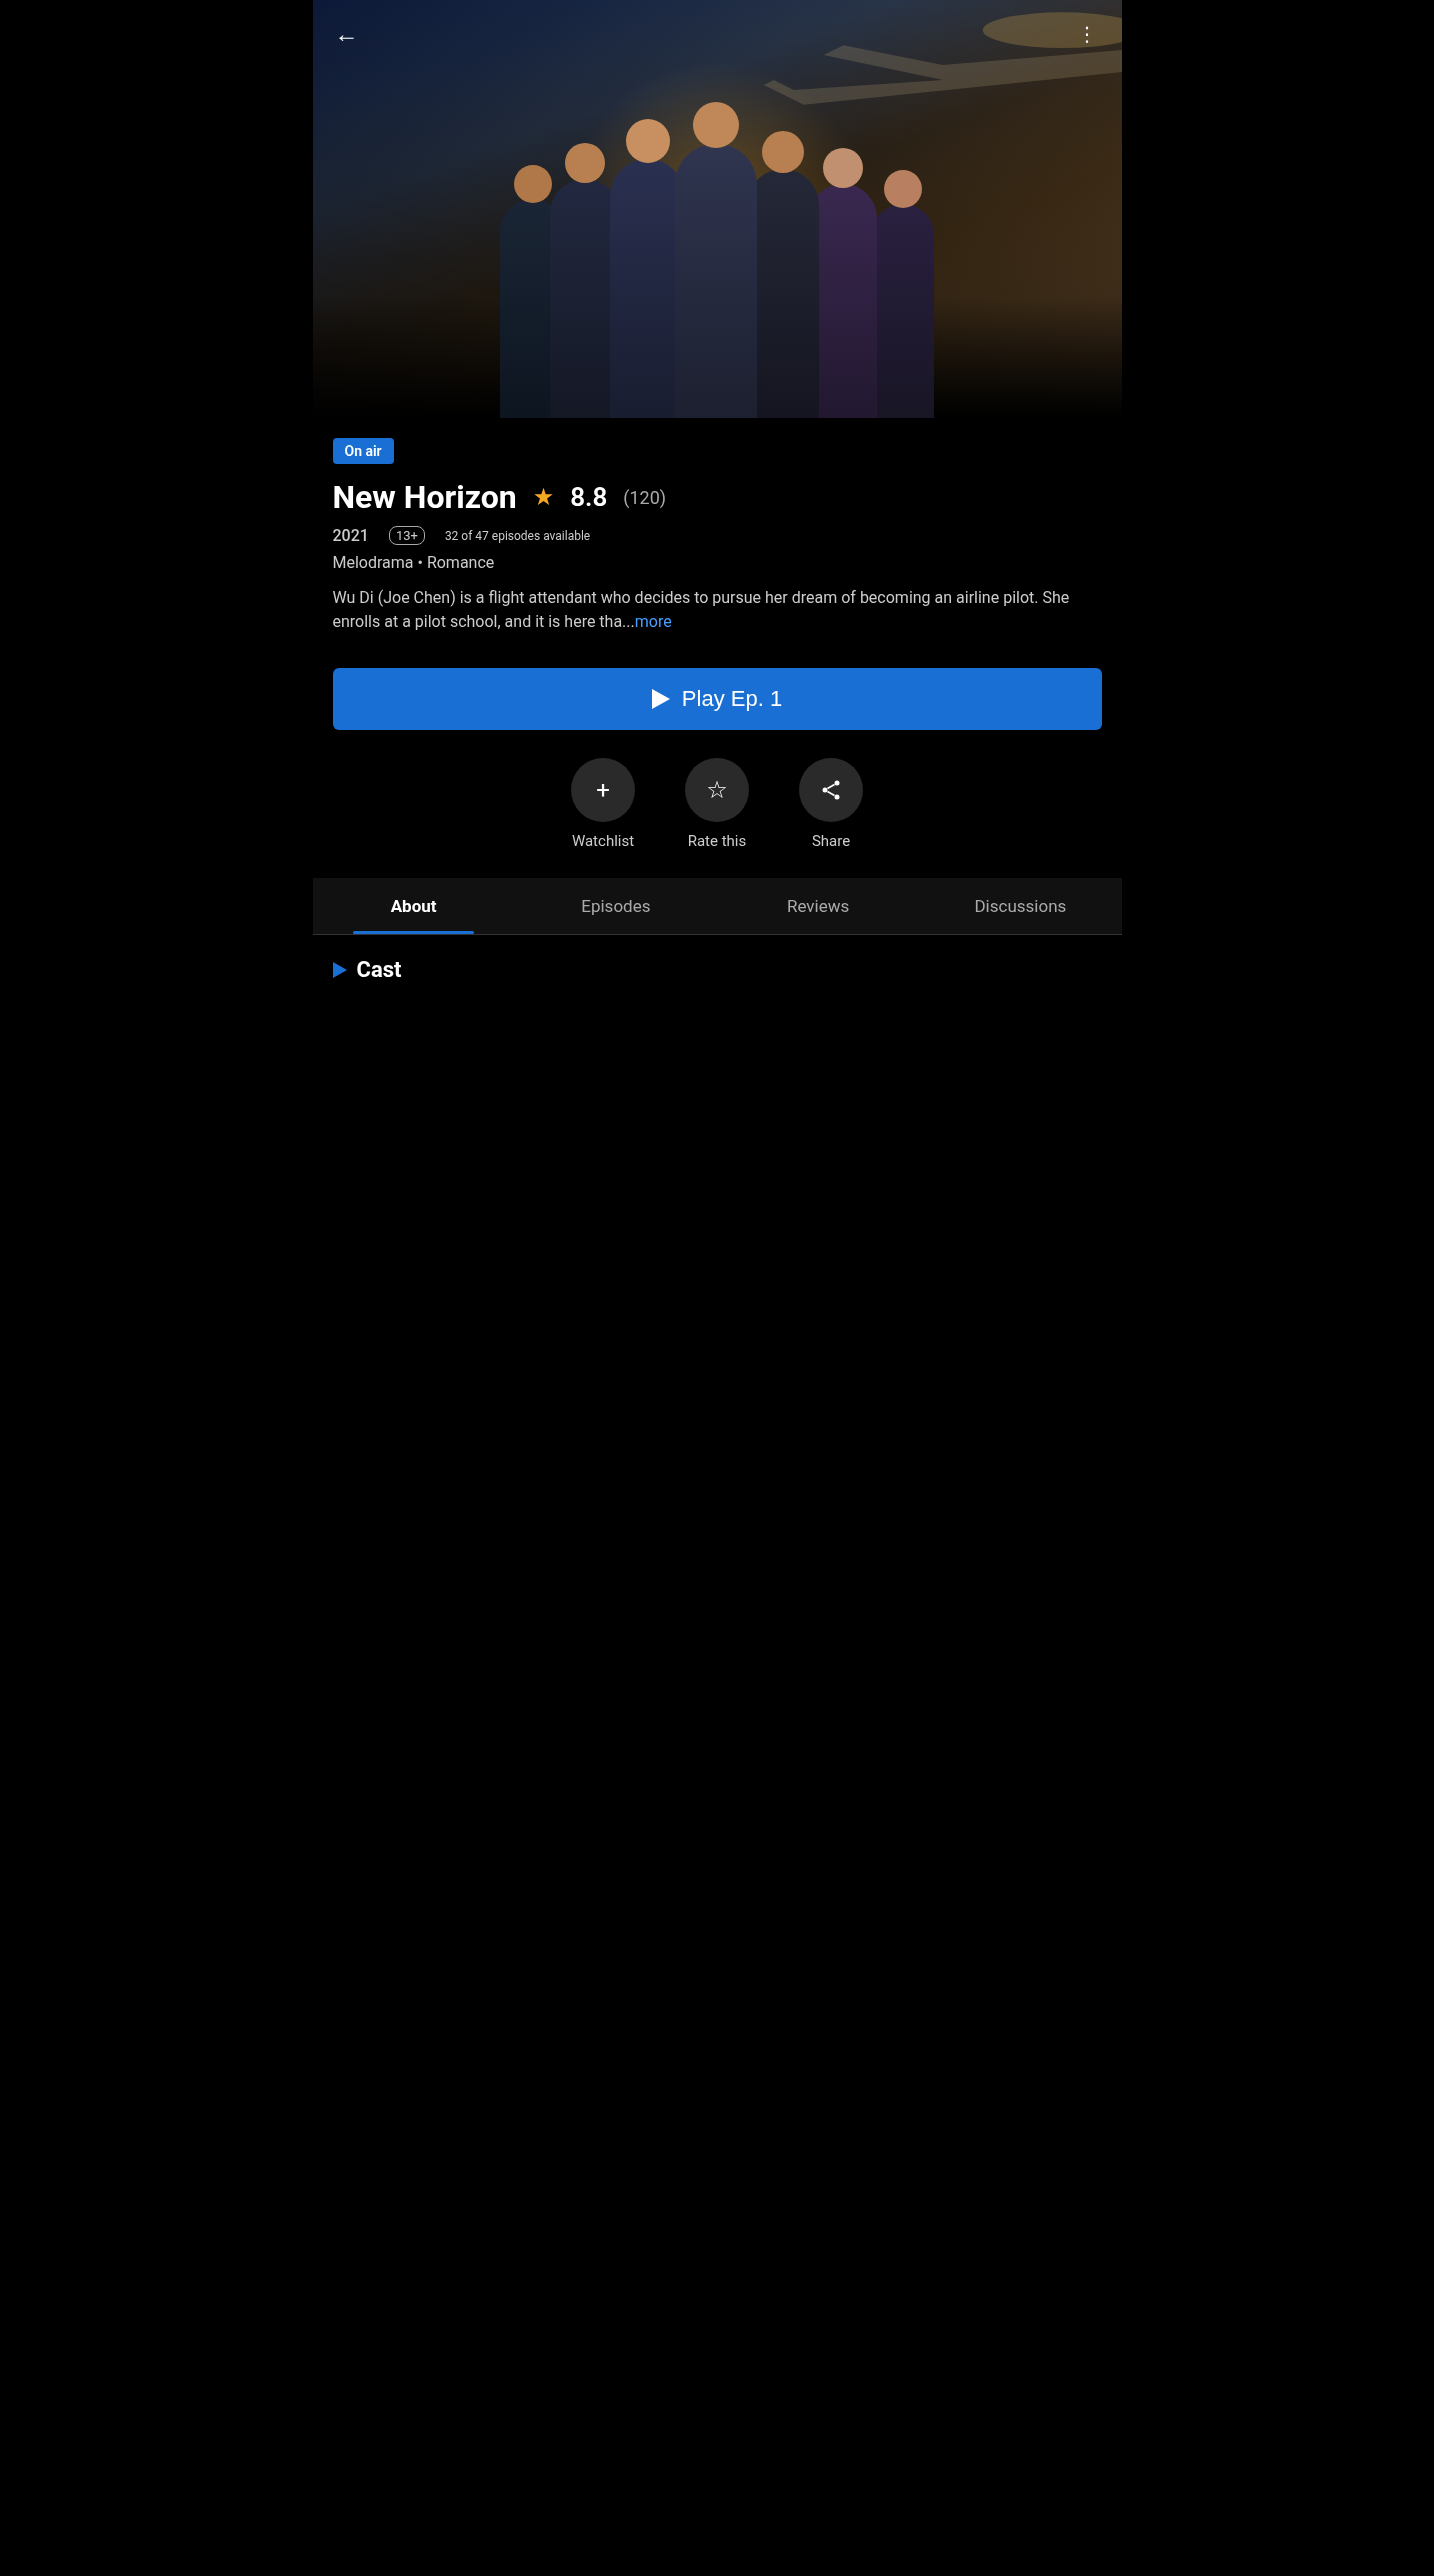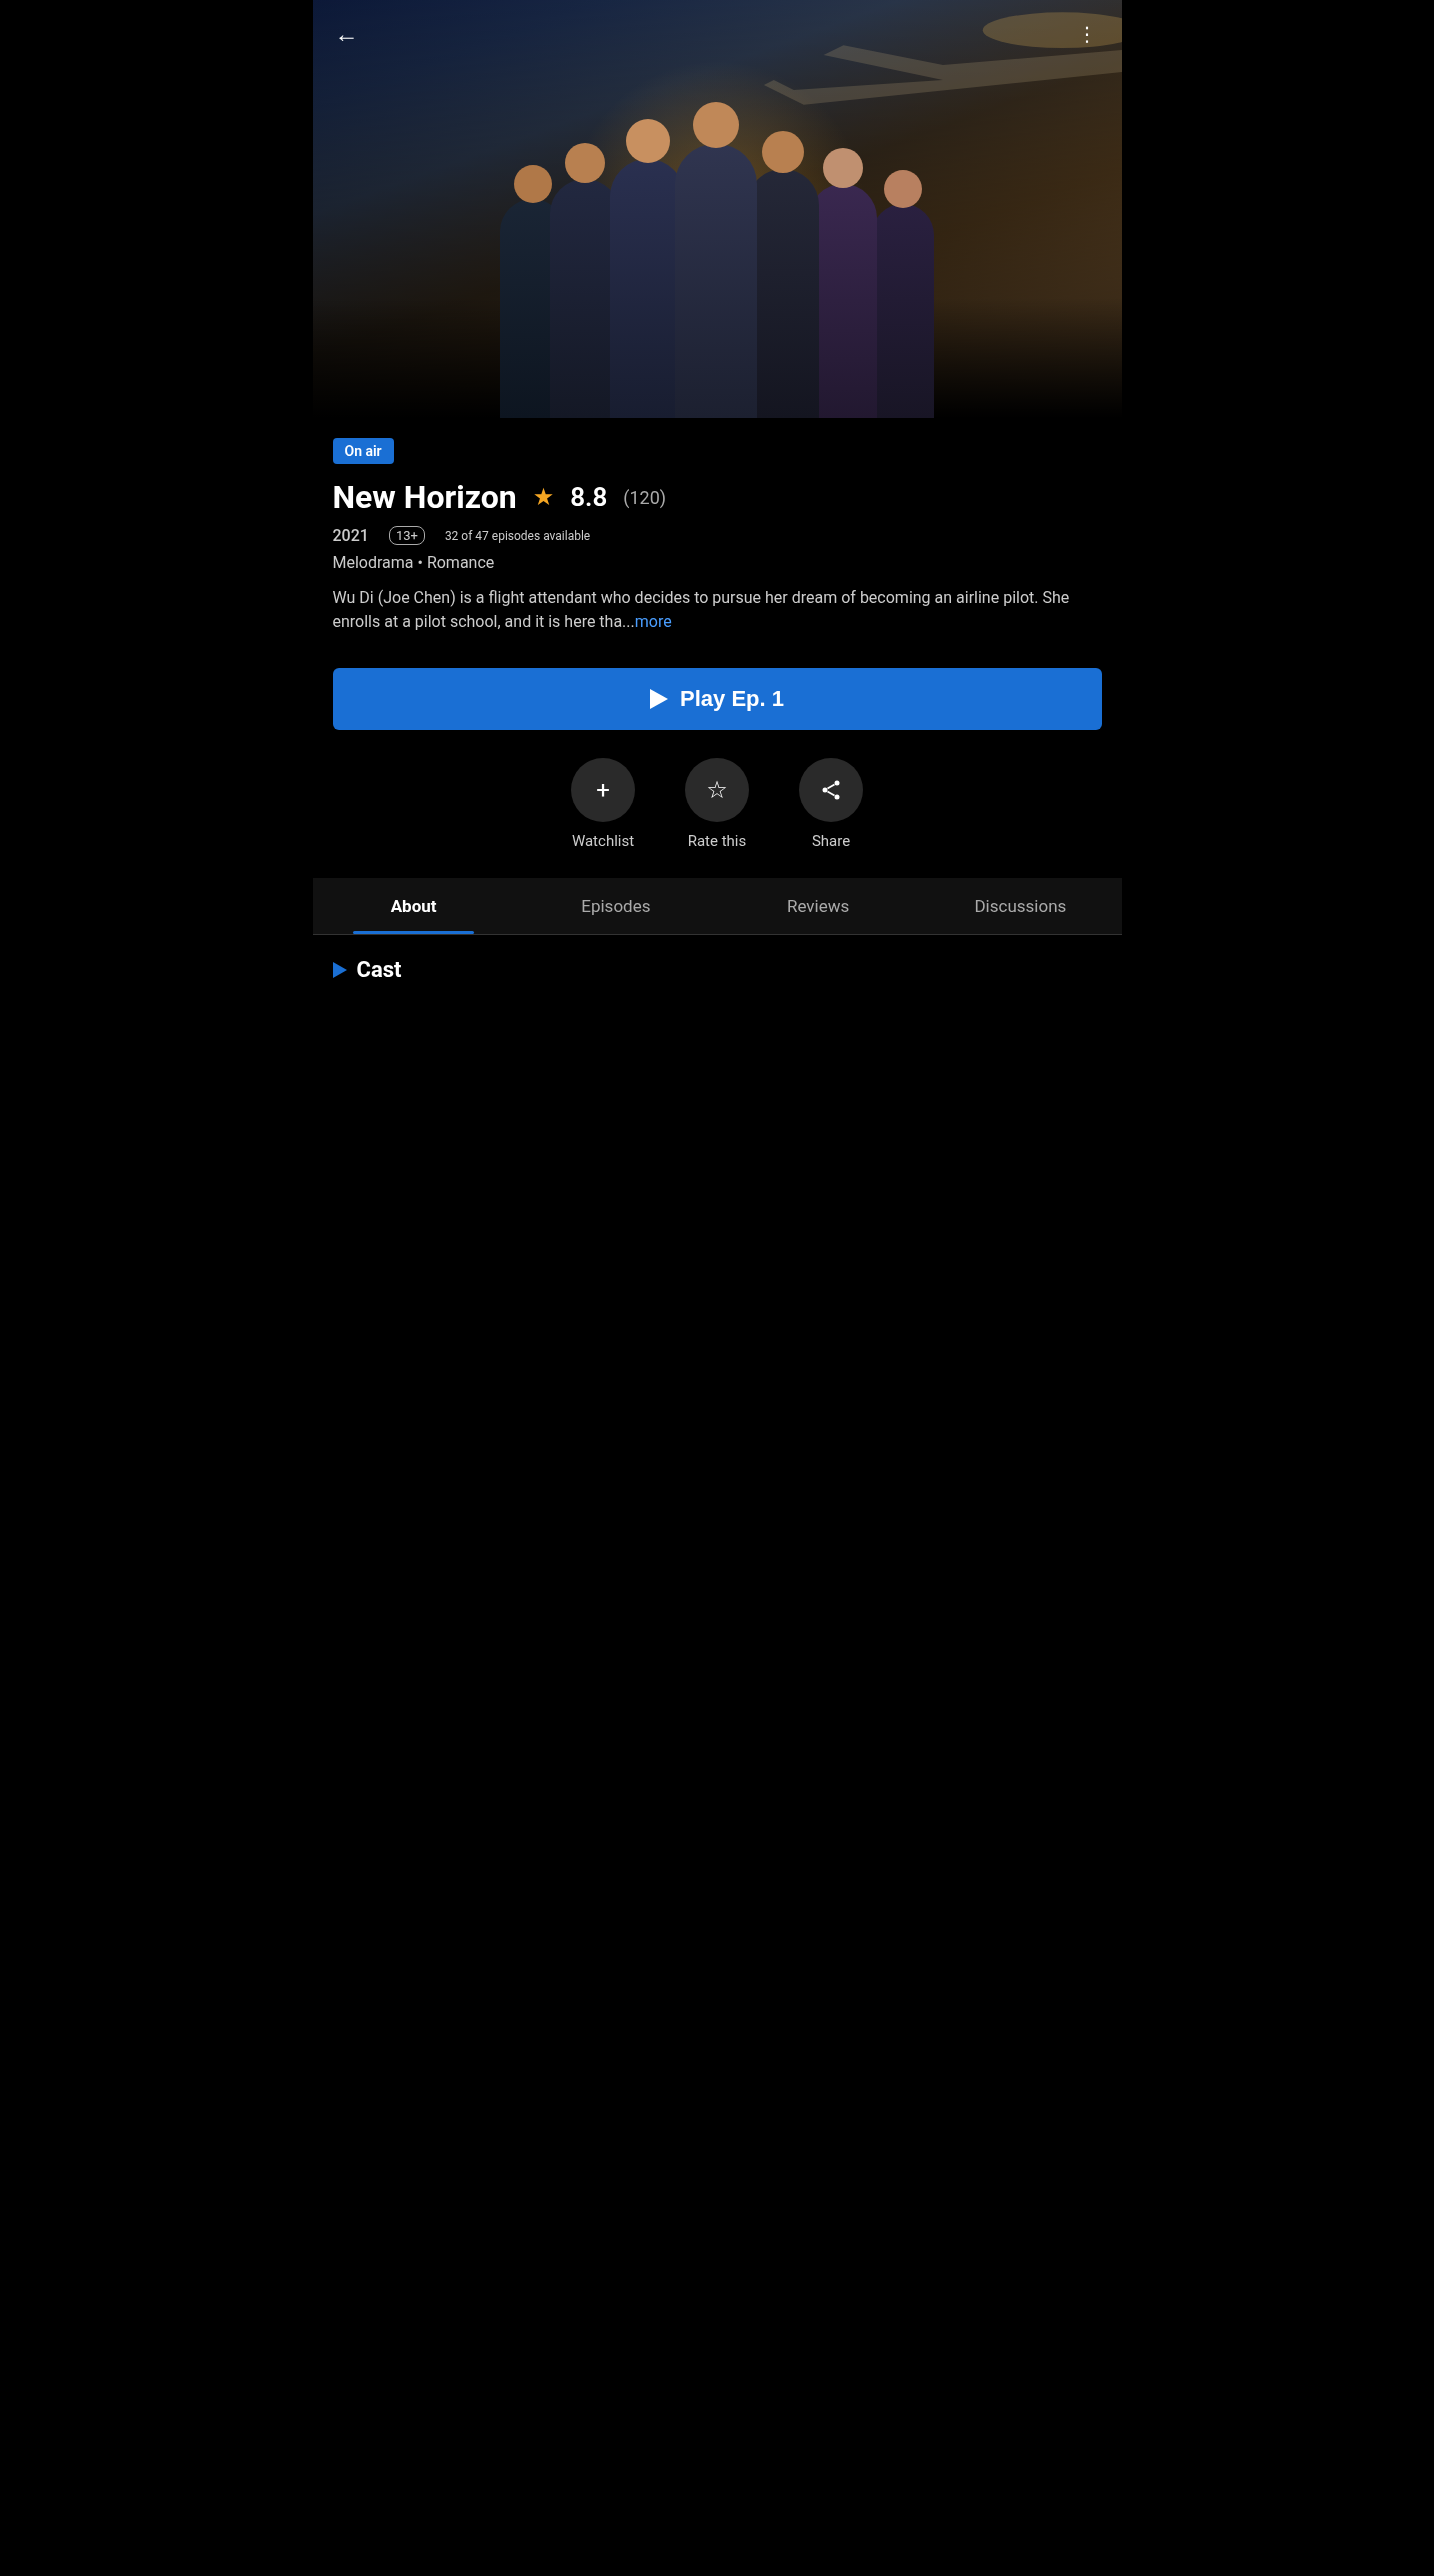--- a/index.html
+++ b/index.html
@@ -192,21 +192,21 @@
     }
 
     .play-btn {
       width: 100%;
       background: #1a6fd4;
       color: #fff;
       border: none;
       border-radius: 6px;
       padding: 18px;
       font-size: 22px;
-      font-weight: 700;
+      font-weight: 400;
       display: flex;
       align-items: center;
       justify-content: center;
       gap: 12px;
       cursor: pointer;
       margin-bottom: 28px;
     }
 
     .play-triangle {
       width: 0;

